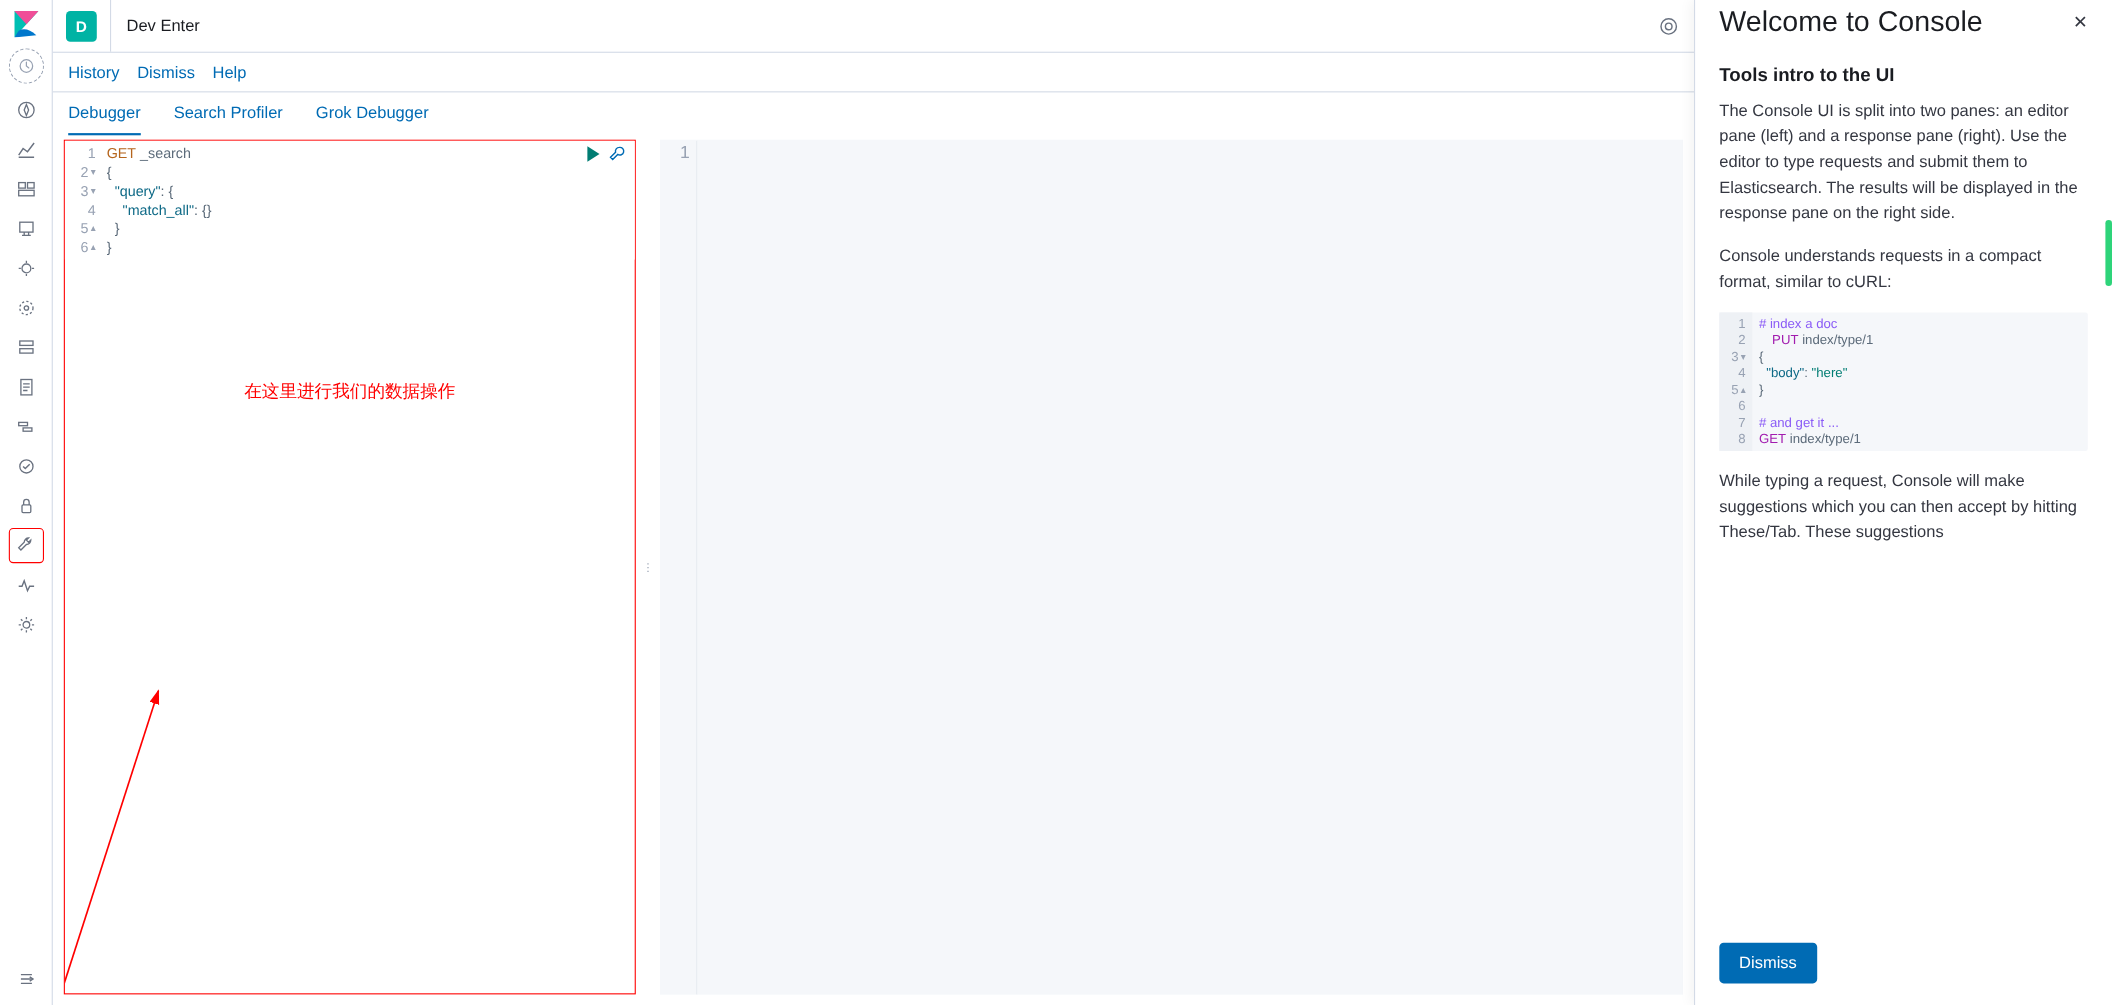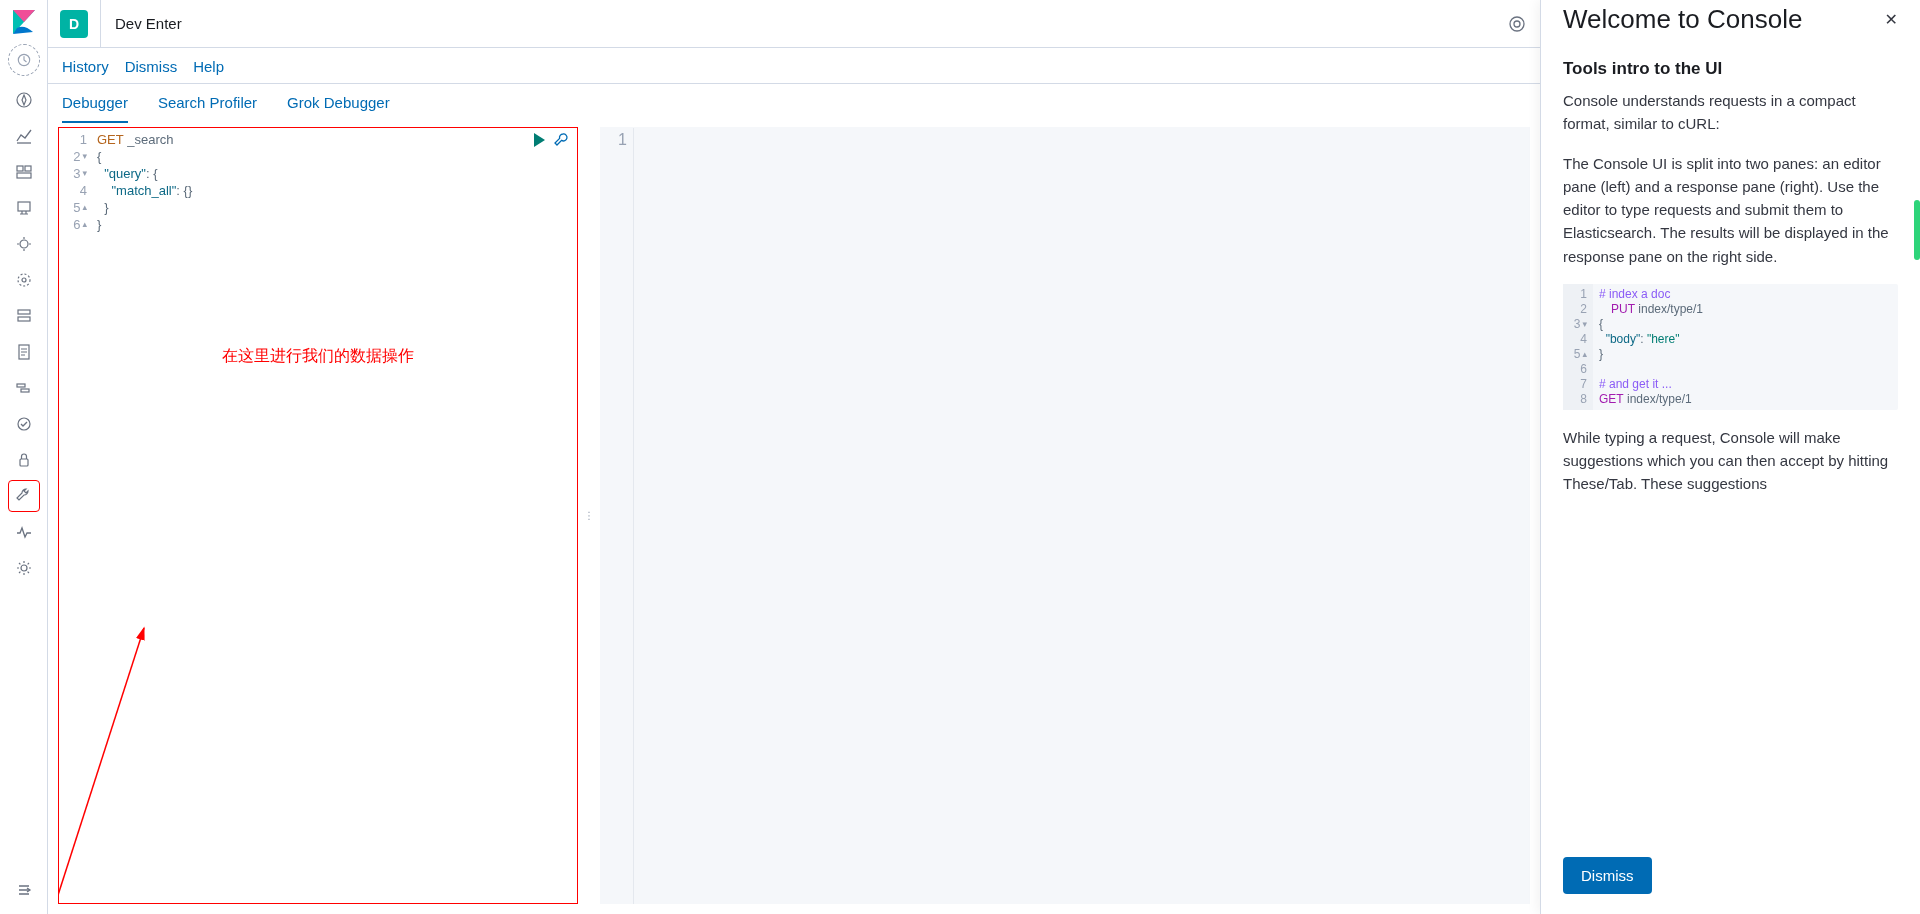--- a/index.html
+++ b/index.html
@@ -295,22 +295,22 @@
   </div>
 </div>
 
 <aside class="flyout">
   <div class="flyout-header">
     <div class="flyout-title">Welcome to Console</div>
     <button class="flyout-close">✕</button>
   </div>
   <div class="flyout-body">
     <h3>Tools intro to the UI</h3>
+    <p>The Console UI is split into two panes: an editor pane (left) and a response pane (right). Use the editor to type requests and submit them to Elasticsearch. The results will be displayed in the response pane on the right side.</p>
     <p>Console understands requests in a compact format, similar to cURL:</p>
-    <p>The Console UI is split into two panes: an editor pane (left) and a response pane (right). Use the editor to type requests and submit them to Elasticsearch. The results will be displayed in the response pane on the right side.</p>
     <div class="code-sample">
       <div class="gutter">
         <div class="ln">
             <span>1</span>
           </div>
         <div class="ln">
             <span>2</span>
           </div>
         <div class="ln">
             <span>3</span>

